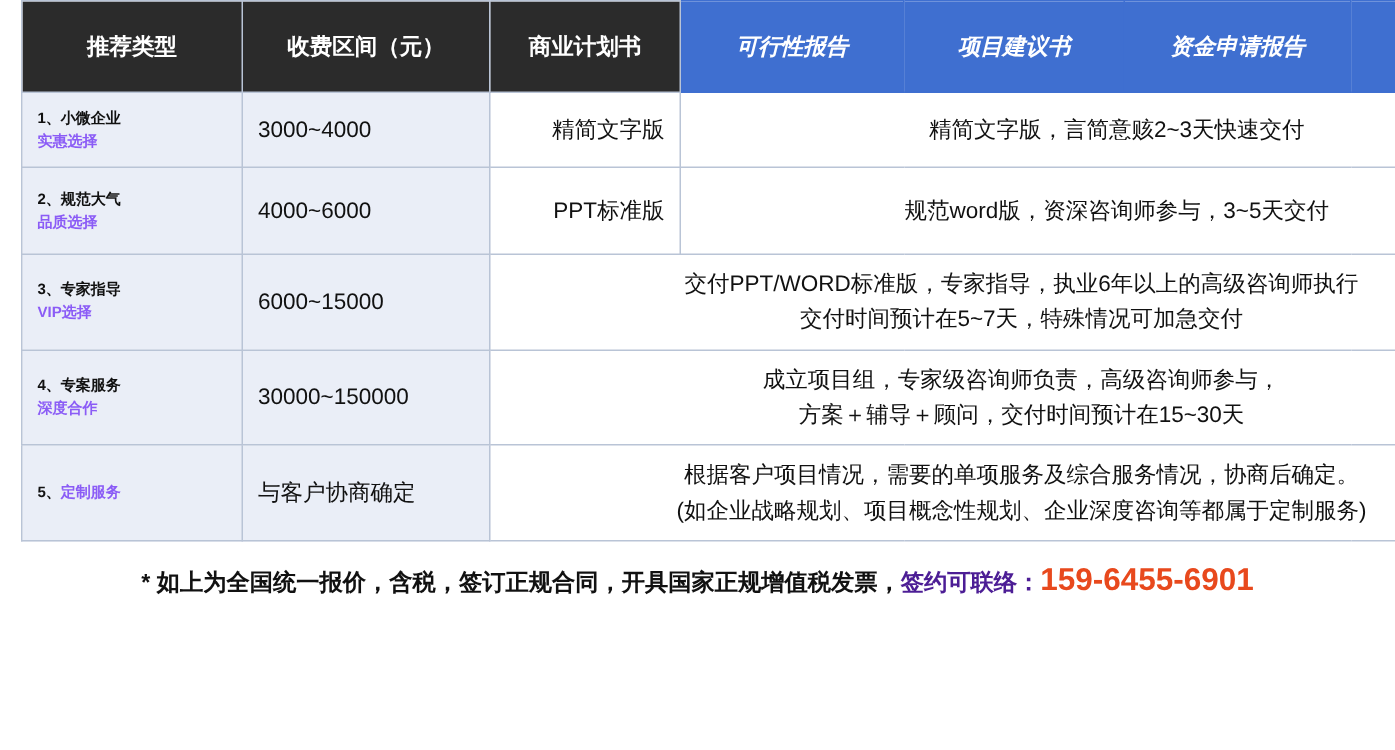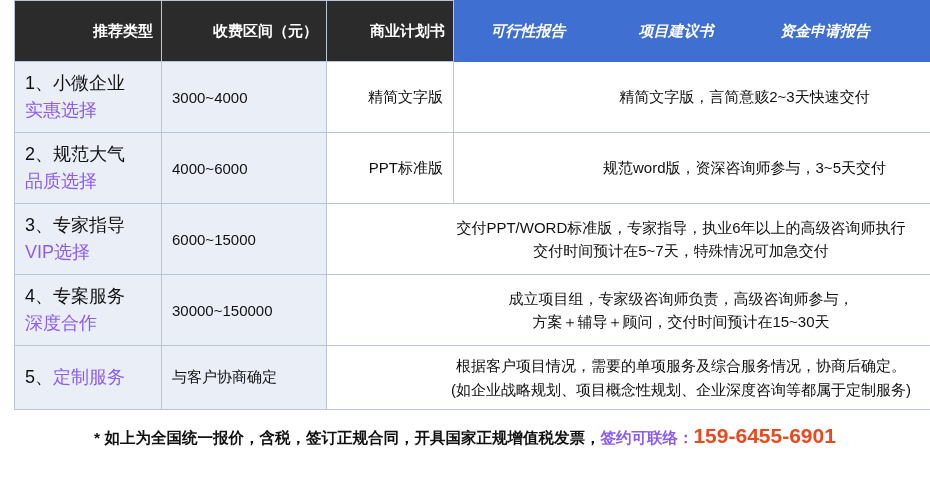--- a/index.html
+++ b/index.html
@@ -50,41 +50,41 @@
     border: 1px solid #b9c4d6;
     vertical-align: middle;
   }
   thead th {
     background: #2b2b2b;
     color: #ffffff;
     font-size: 15px;
     font-weight: bold;
     height: 52px;
     padding: 4px 8px;
-    text-align: right;
+    text-align: center;
     border: 1px solid #2b2b2b;
   }
   thead th.blue {
     background: #3f6fd0;
     border: 1px solid #3f6fd0;
     text-align: center;
     font-style: italic;
   }
   thead th.head-type { width: 130px; }
   thead th.head-price { width: 148px; }
   thead th.h1 { width: 110px; }
   thead th.h2 { width: 132px; }
   thead th.h3 { width: 130px; }
   thead th.h4 { width: 134px; }
   thead th.h5 { width: 118px; }
 
   td.type-cell {
     background: #eaeef7;
-    font-size: 18px;
-    font-weight: normal;
+    font-size: 10px;
+    font-weight: bold;
     padding: 8px 8px 8px 10px;
     line-height: 1.5;
     color: #111111;
   }
   td.type-cell .hl {
     color: #8b5cf6;
   }
   td.type-cell .idx {
     color: #111111;
   }
@@ -114,21 +114,21 @@
   
   .footer {
     margin: 14px 14px 0 14px;
     text-align: center;
     font-size: 15.5px;
     font-weight: bold;
     color: #111111;
     white-space: nowrap;
   }
   .footer .contact {
-    color: #8b5cf6;
+    color: #4c1d95;
   }
   .footer .phone {
     color: #e8491d;
     font-size: 21px;
   }
 </style>
 </head>
 <body>
 
 <div class="page">

